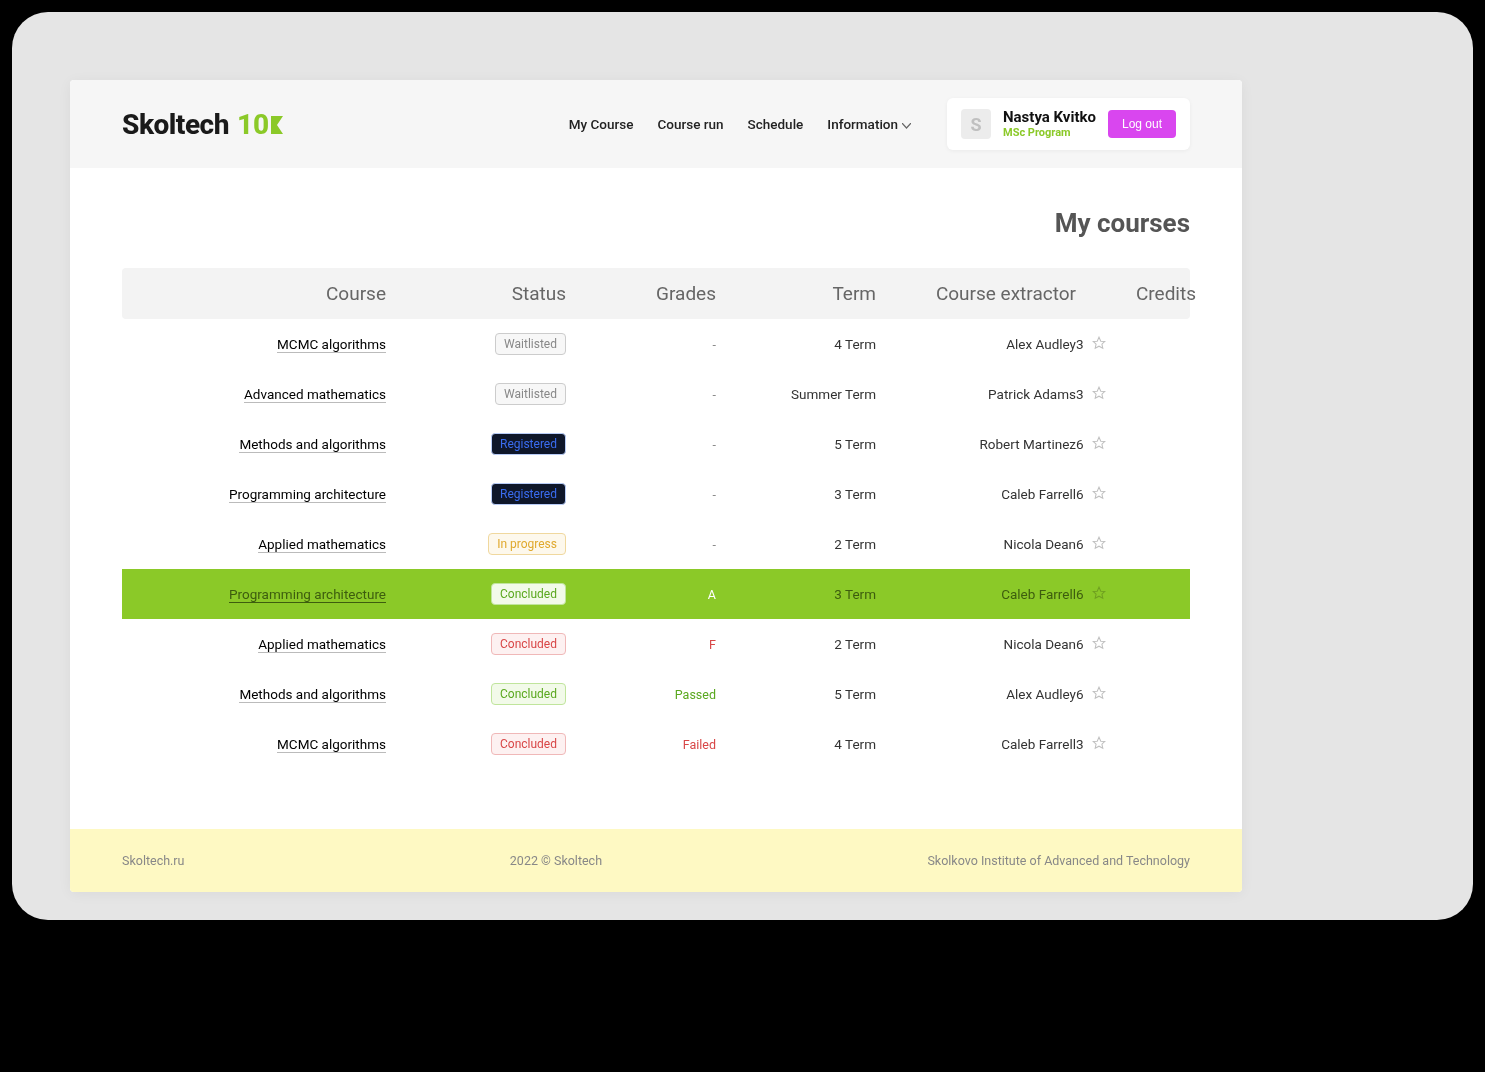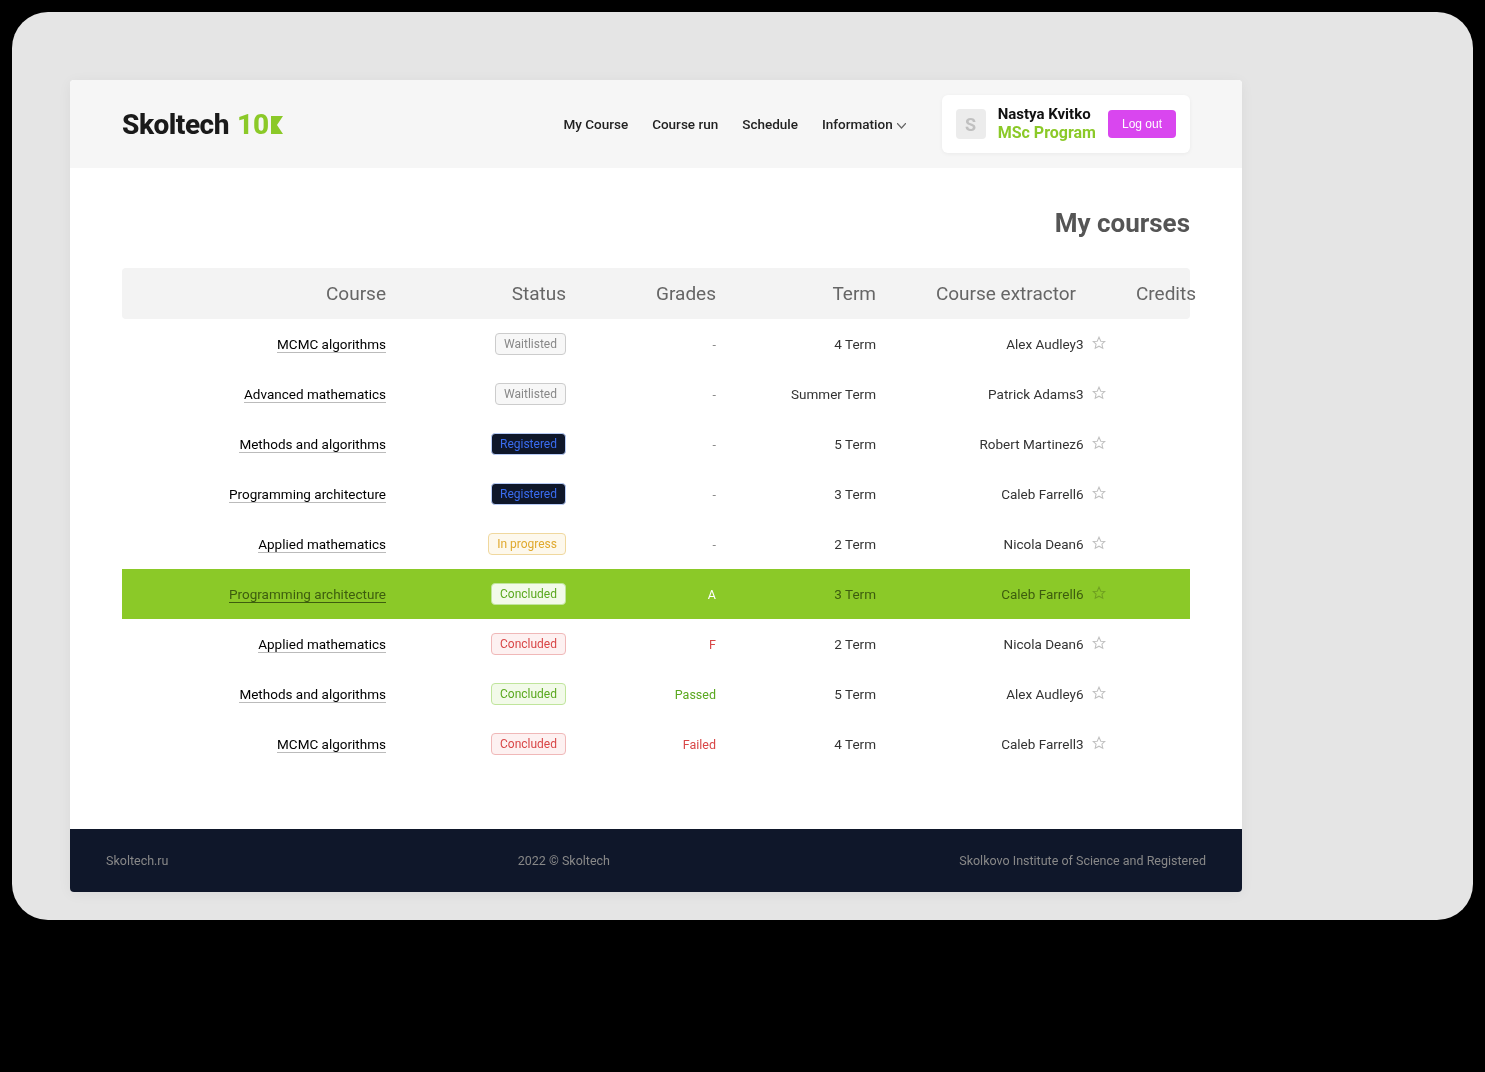--- a/index.html
+++ b/index.html
@@ -90,21 +90,21 @@
   border-radius: 4px;
   display: flex;
   align-items: center;
   justify-content: center;
   color: #c0c0c0;
   font-weight: 700;
   font-size: 18px;
 }
 .user-info { line-height: 1.2; }
 .user-name { font-weight: 700; font-size: 15px; color: #111; }
-.user-program { font-size: 16px; font-weight: 700; color: #8bc928; }
+.user-program { font-size: 11px; font-weight: 700; color: #8bc928; }
 .logout-btn {
   background: #d946ef;
   color: #fff;
   border: none;
   border-radius: 4px;
   padding: 7px 14px;
   font-size: 12px;
   cursor: pointer;
 }
 .content { padding: 40px 52px 60px; text-align: right; }
@@ -158,22 +158,22 @@
 .badge.concluded-red { color: #d84747; border-color: #f0b8b8; background: #fdf1f1; }
 .grade { font-size: 12.5px; color: #888; }
 .grade.a { color: #fff; }
 .grade.f { color: #d84747; }
 .grade.passed { color: #5aa81f; }
 .grade.failed { color: #d84747; }
 .credits-cell { display: flex; align-items: center; gap: 8px; }
 .star { color: #c0c0c0; }
 .row.highlight .star { color: #6fa020; }
 .footer {
-  background: #0f172a;
-  padding: 24px 36px;
+  background: #fef9c3;
+  padding: 24px 52px;
   display: flex;
   justify-content: space-between;
   font-size: 12.5px;
   color: #888;
   text-align: right;
 }
 </style>
 </head>
 <body>
 
@@ -342,17 +342,17 @@
                   </svg></span>
               </div>
             </div>
           </div>
       </div>
     </div>
 
     <div class="footer">
       <span>Skoltech.ru</span>
       <span>2022 © Skoltech</span>
-      <span>Skolkovo Institute of Science and Registered</span>
+      <span>Skolkovo Institute of Advanced and Technology</span>
     </div>
 
   </div>
 </div>
 
 </body></html>

